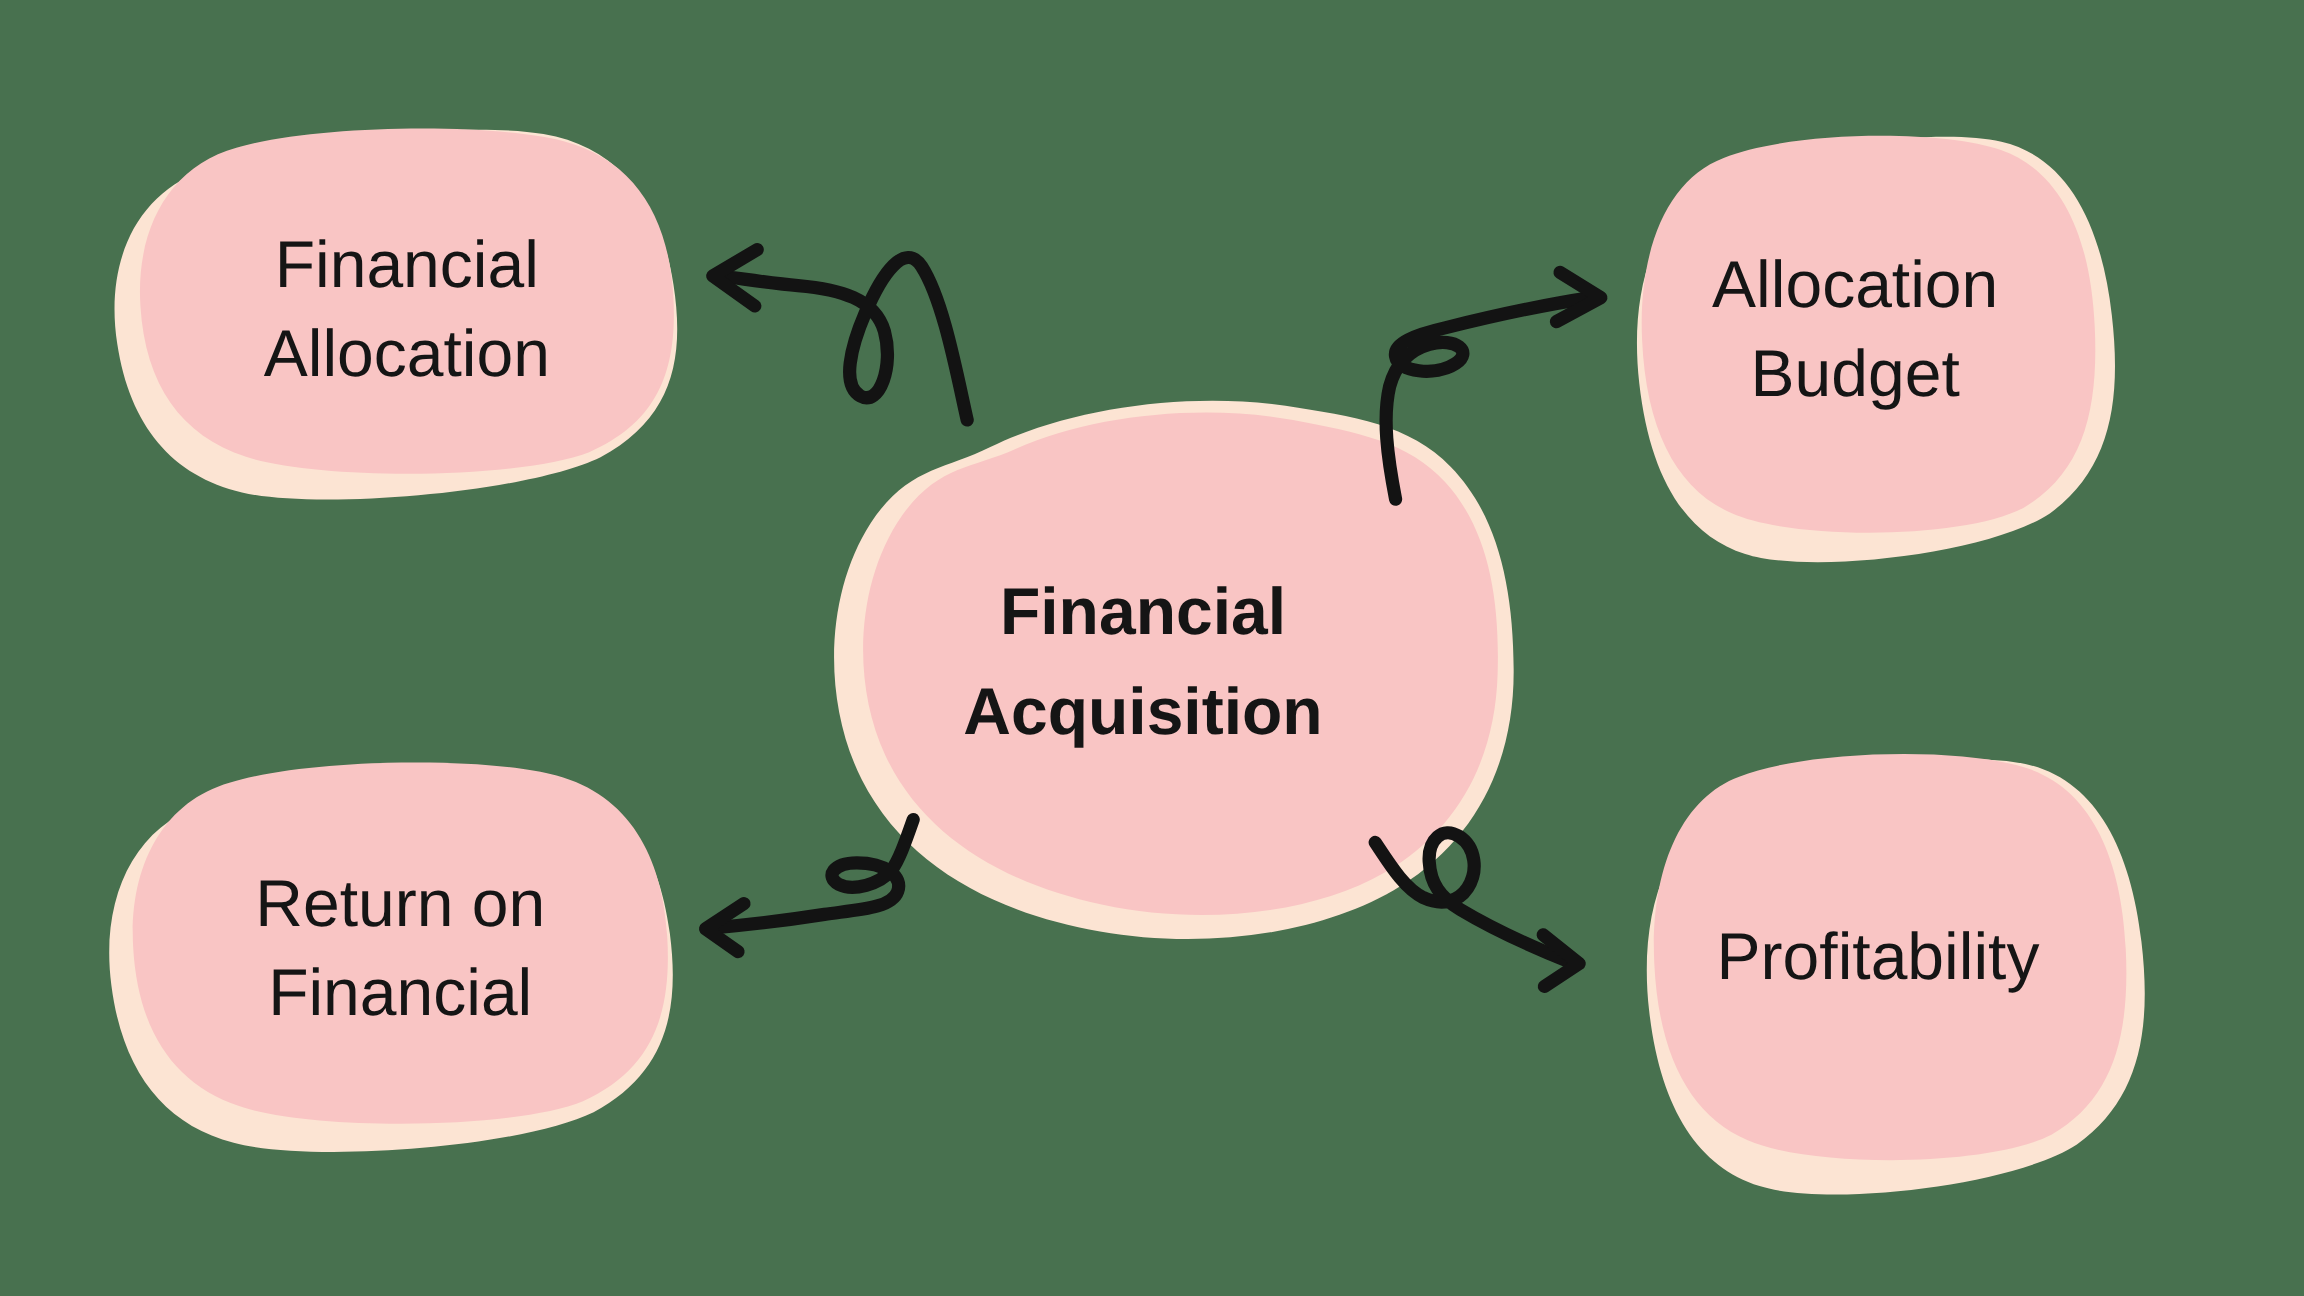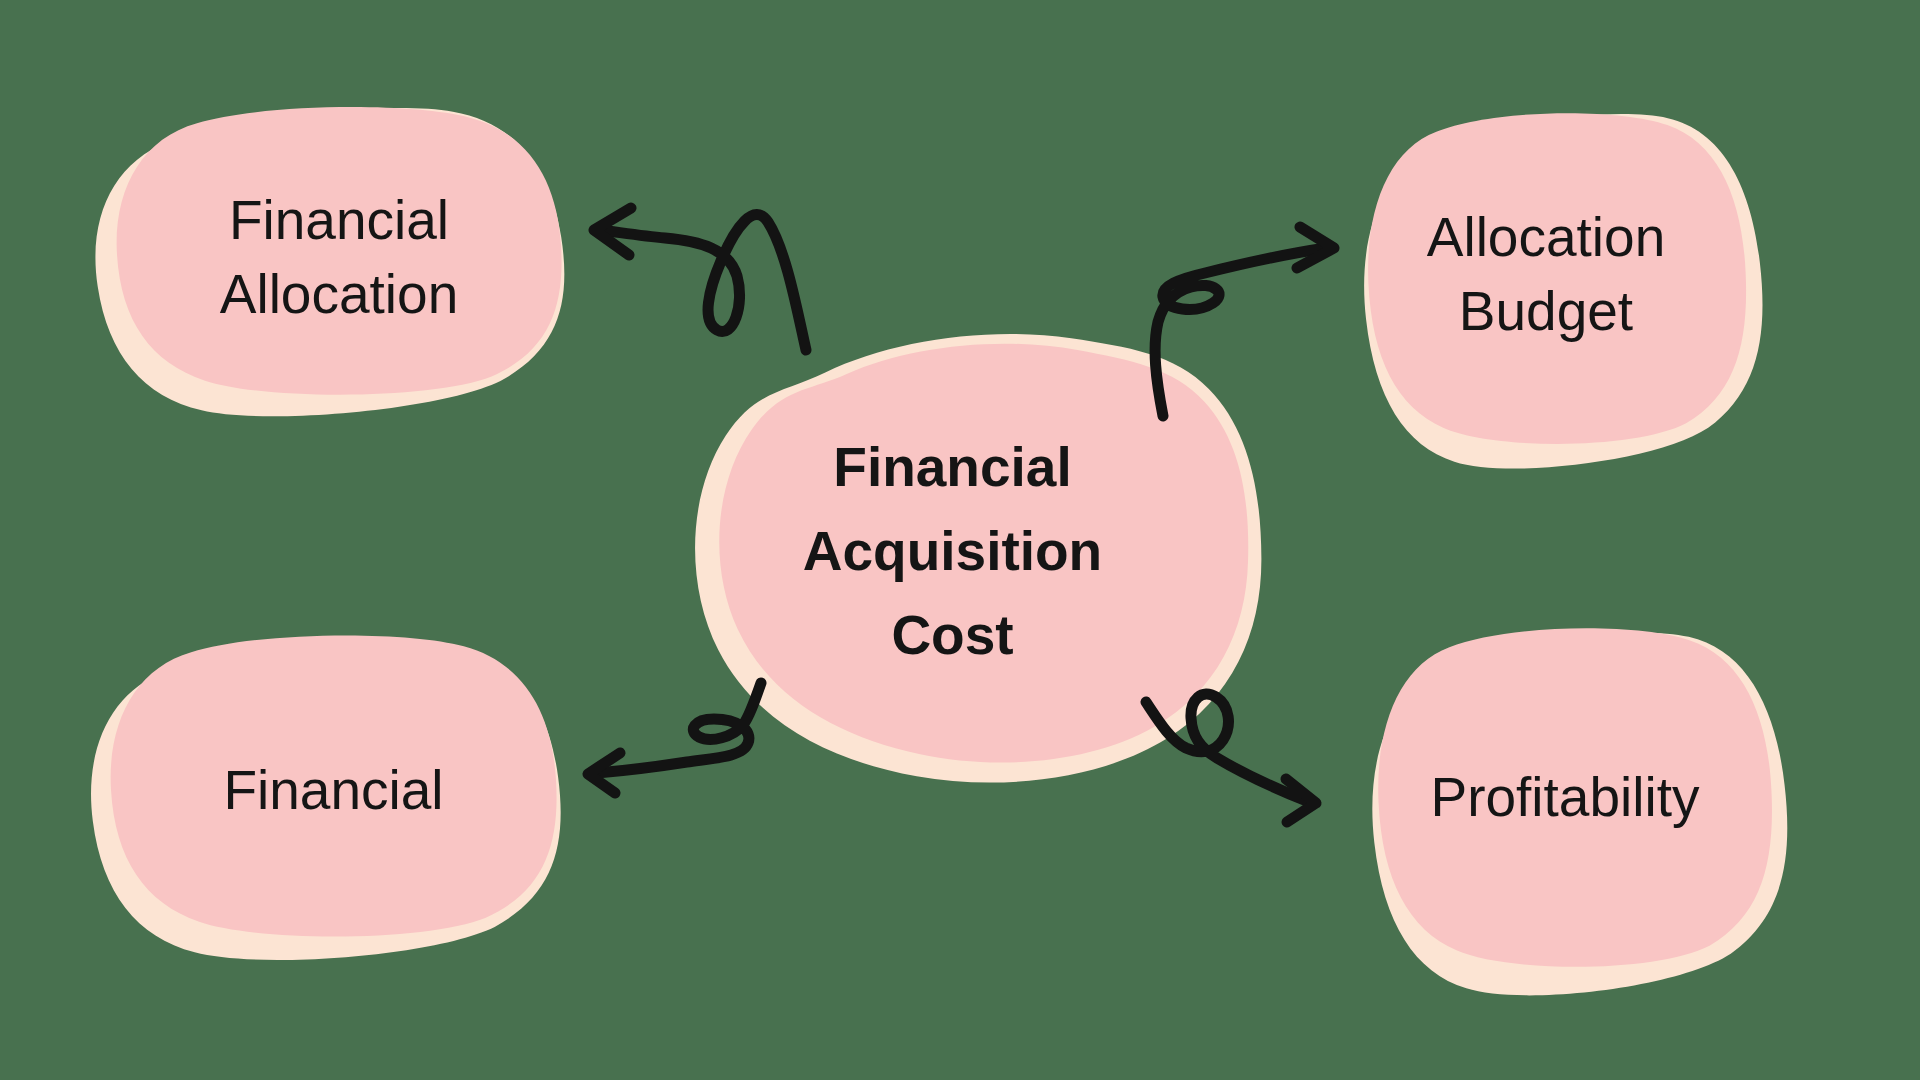--- a/index.html
+++ b/index.html
@@ -75,20 +75,21 @@
       <span>Budget</span>
     </div>
   </div>
 
   <div class="node sat bl">
     <svg class="blob" viewBox="0 0 452 310" preserveAspectRatio="none" aria-hidden="true">
       <use href="#blob-sat" class="blob-back" transform="translate(218 169) scale(1.05) rotate(-4) translate(-226 -155)"></use>
       <use href="#blob-sat" class="blob-front"></use>
     </svg>
     <div class="label">
+      <span>Return on</span>
       <span>Financial</span>
     </div>
   </div>
 
   <div class="node sat br">
     <svg class="blob" viewBox="0 0 452 310" preserveAspectRatio="none" aria-hidden="true">
       <use href="#blob-sat" class="blob-back" transform="translate(231 170) scale(1.05) rotate(-5) translate(-226 -155)"></use>
       <use href="#blob-sat" class="blob-front"></use>
     </svg>
     <div class="label">
@@ -97,21 +98,20 @@
   </div>
 
   <div class="node center">
     <svg class="blob" viewBox="0 0 550 435" preserveAspectRatio="none" aria-hidden="true">
       <use href="#blob-center" class="blob-back" transform="translate(266 223) scale(1.07) rotate(-2) translate(-272 -217)"></use>
       <use href="#blob-center" class="blob-front"></use>
     </svg>
     <div class="label">
       <span>Financial</span>
       <span>Acquisition</span>
-      <span>Cost</span>
     </div>
   </div>
 
   <svg class="arrows" viewBox="0 0 1920 1080" aria-hidden="true">
     <g>
       <path class="arrow" d="M 806 350 C 797 310 786 250 768 222 C 754 201 735 228 721 261 C 709 289 701 321 717 330 C 733 339 745 305 737 276 C 729 249 700 241 665 238 C 642 236 617 232 600 230"></path>
       <path class="arrow" d="M 631 208 L 594 230 L 629 255"></path>
     </g>
     <g>
       <path class="arrow" d="M 1163 416 C 1156 380 1152 348 1158 322 C 1163 304 1173 292 1191 287 C 1213 281 1228 293 1213 303 C 1196 314 1165 310 1163 297 C 1161 286 1179 279 1205 273 C 1245 263 1293 253 1326 248"></path>

